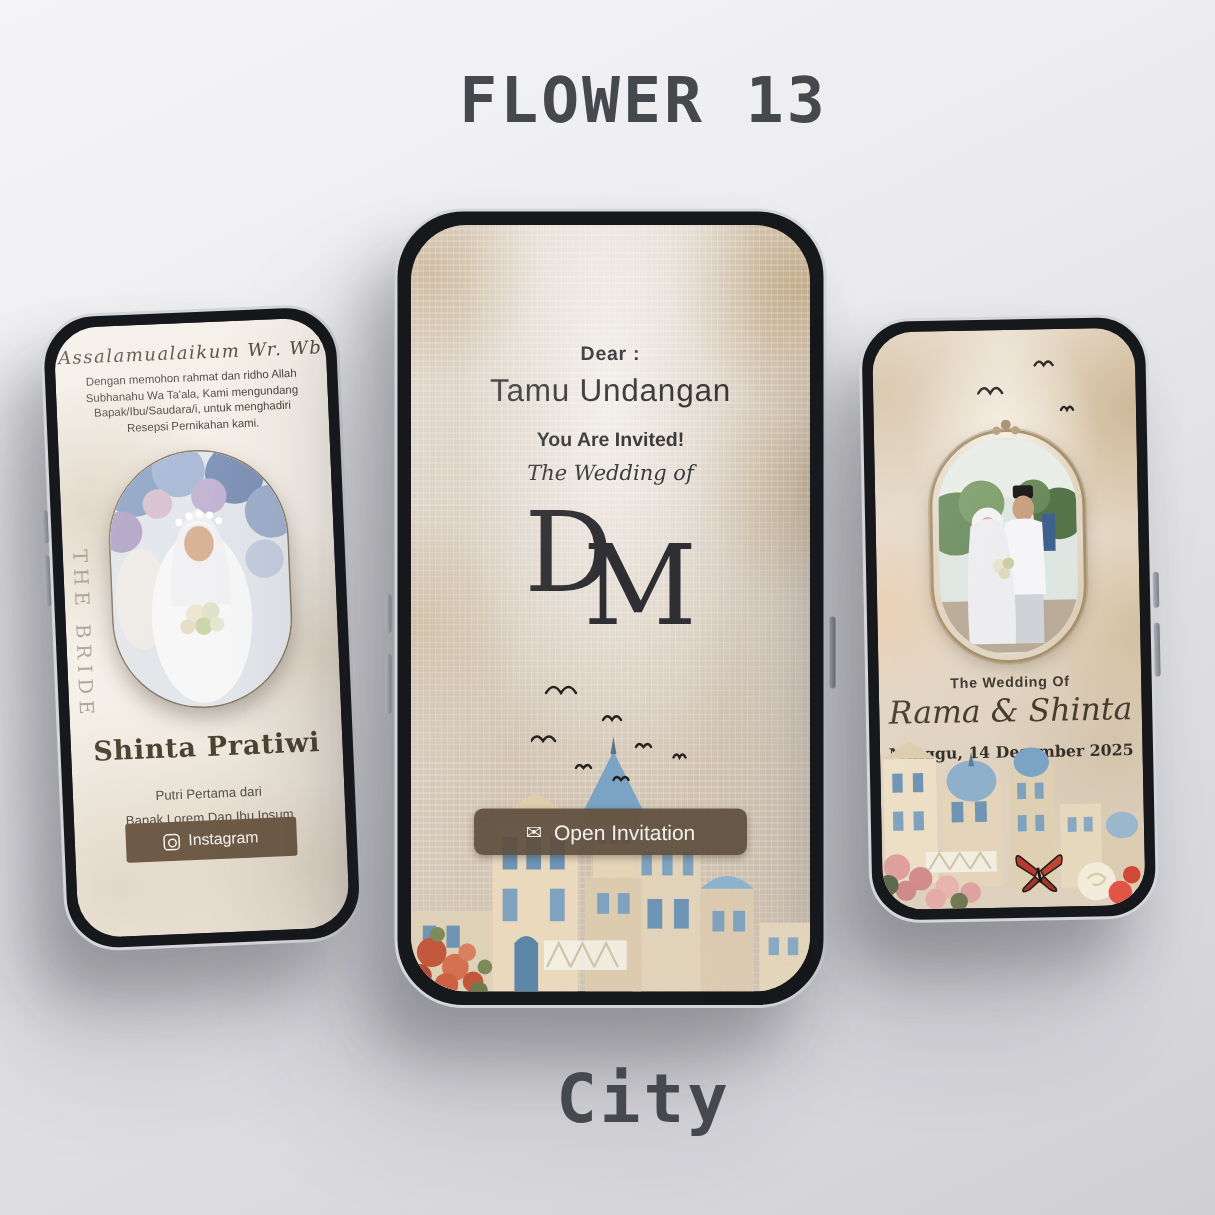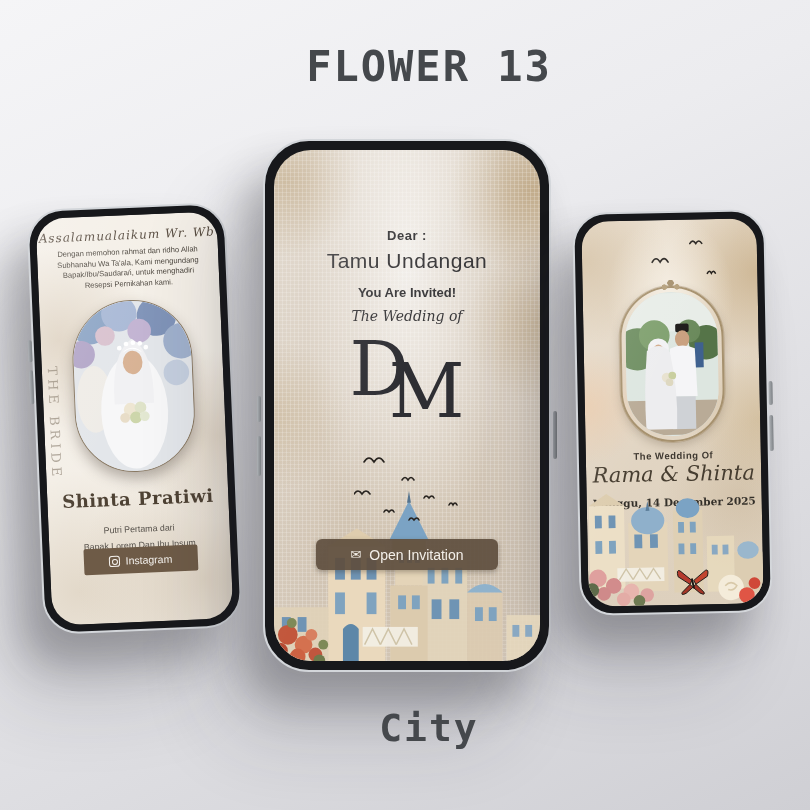--- a/index.html
+++ b/index.html
@@ -8,21 +8,21 @@
     font-family:"Liberation Sans", sans-serif;
     background: linear-gradient(155deg, #f5f5f7 0%, #ececef 35%, #dddde1 70%, #cfcfd4 100%);
     position:relative;
   }
   .big-label {
     position:absolute; left:0; width:810px; text-align:center;
     font-family:"DejaVu Sans Mono", monospace; font-weight:bold;
     color:#45484c; letter-spacing:2px;padding-left:48px;
   }
   #title { top:42px; font-size:42px; }
-  #subtitle { top:706px; font-size:38px; }
+  #subtitle { top:706px; font-size:45px; }
 
   
   .phone {
     position:absolute; background:#17181b;
     border:2px solid #d3d6da;
     box-shadow:-20px 30px 40px rgba(40,40,48,.30), -45px 65px 80px rgba(40,40,48,.16);
   }
   .screen {
     position:relative; width:100%; height:100%;
     overflow:hidden;

